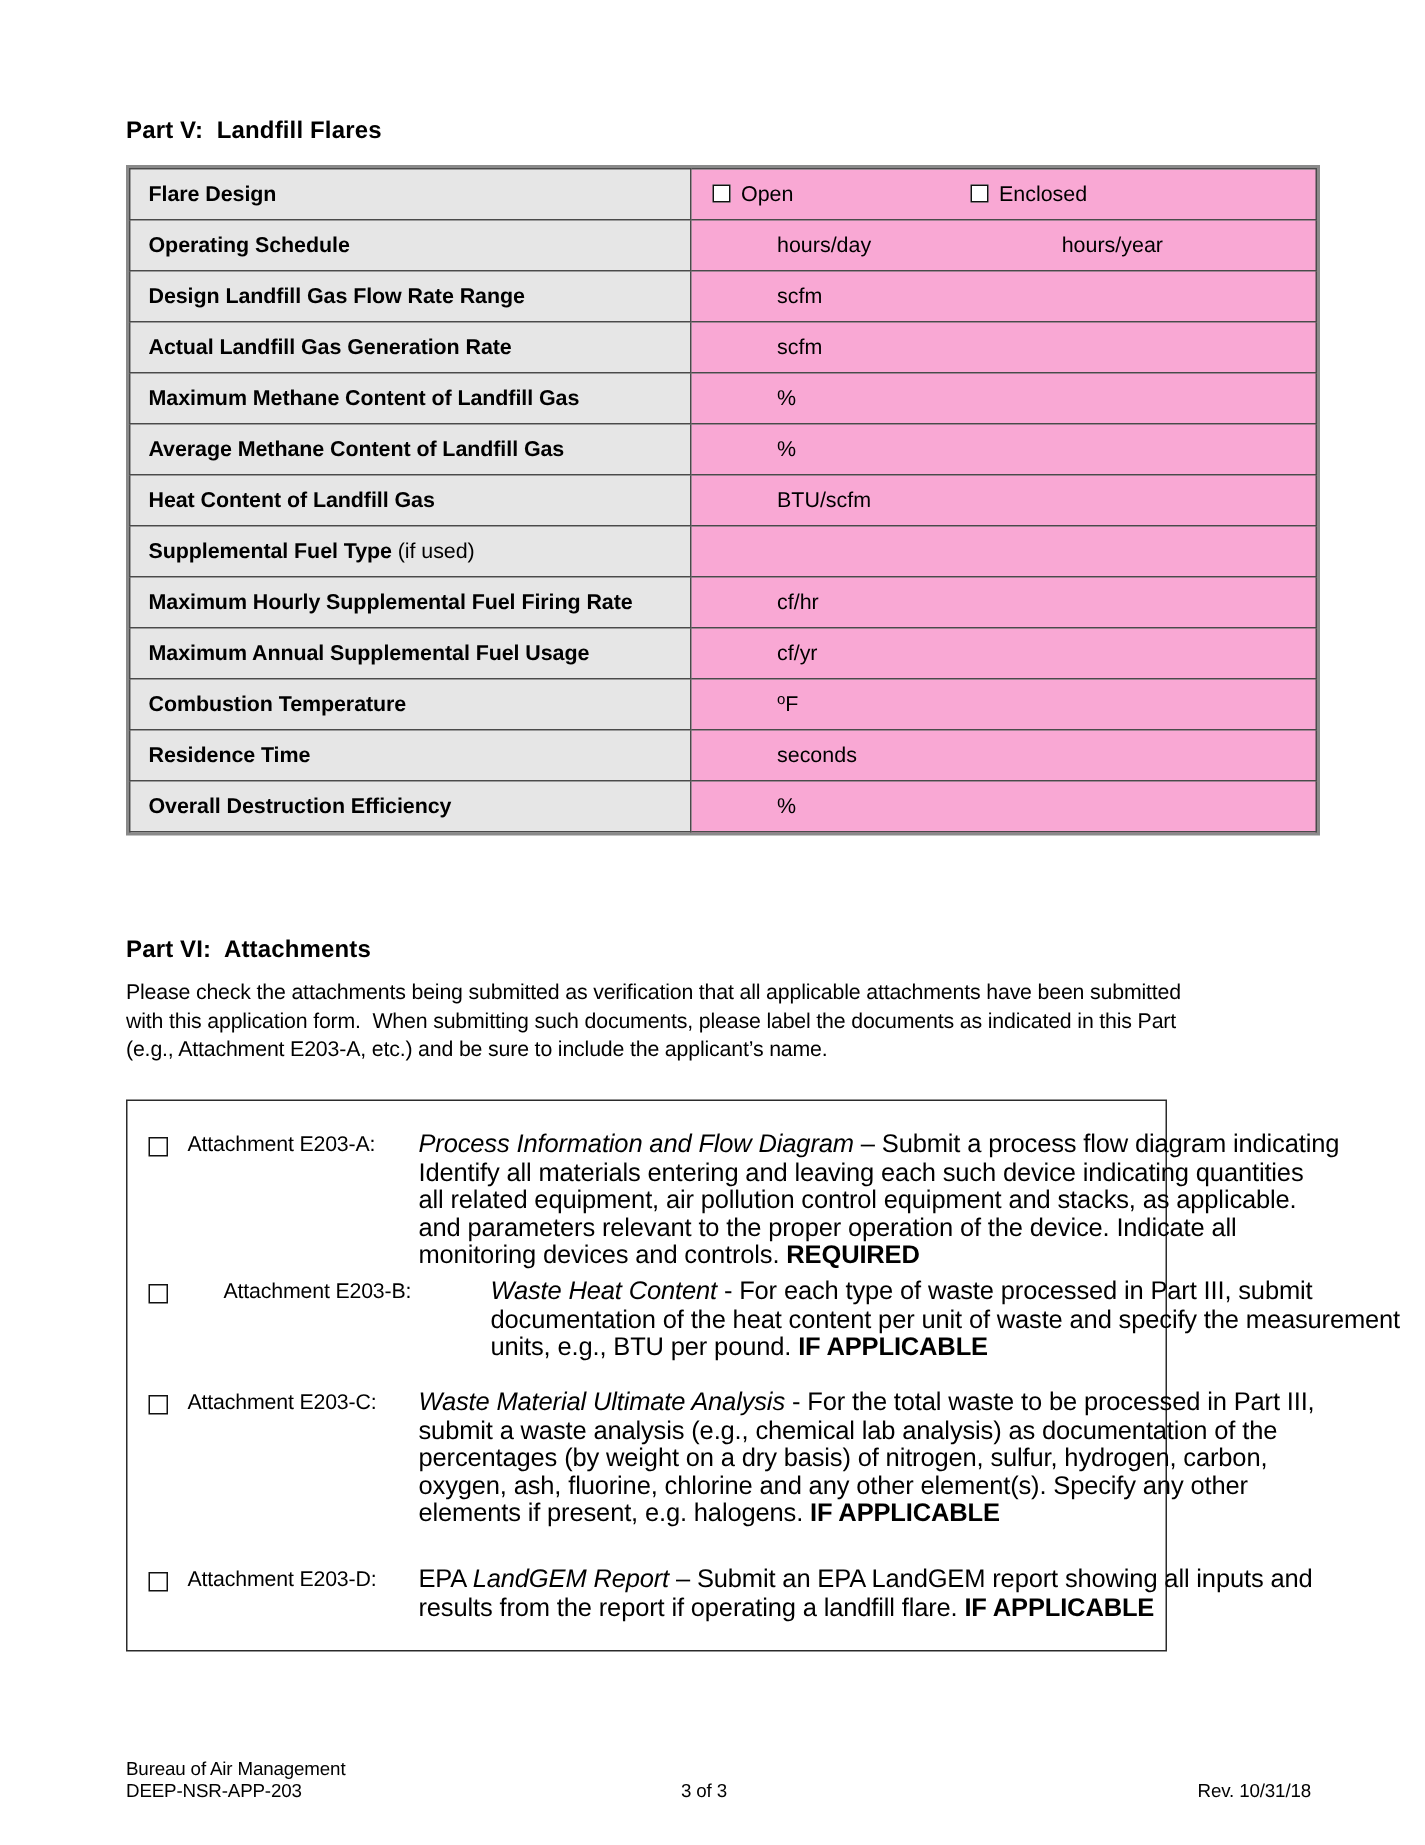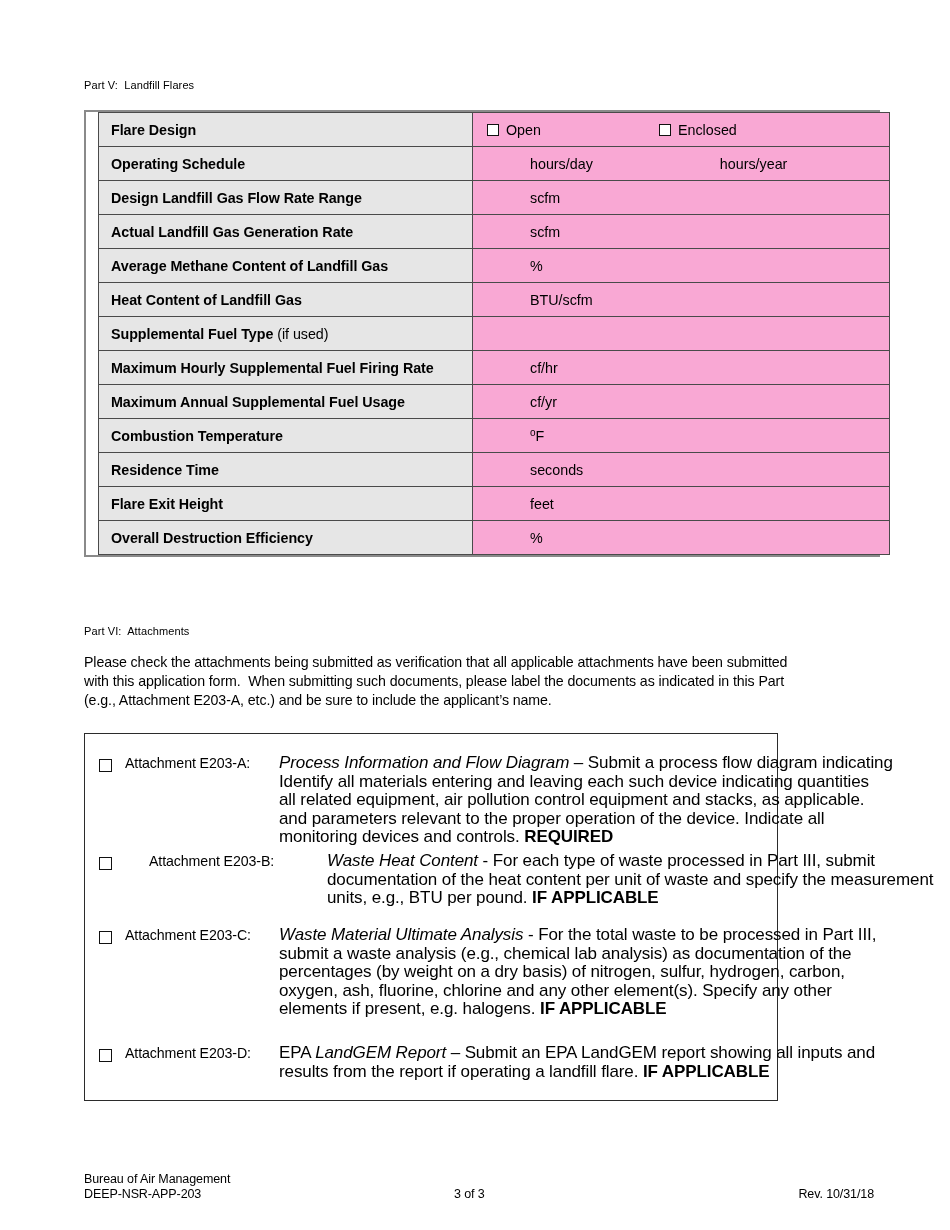--- a/index.html
+++ b/index.html
@@ -20,43 +20,42 @@
     position: absolute;
     left: 0; top: 0;
     width: 950px;
     height: 1230px;
     overflow: hidden;
   }
 
   
   .part-heading {
     position: absolute;
-    font-size: 11px;
-    font-weight: normal;
+    font-size: 16px;
+    font-weight: bold;
     letter-spacing: 0.1px;
     white-space: pre;
   }
   #part-v-heading { left: 84px; top: 79px; }
   #part-vi-heading { left: 84px; top: 625px; }
 
   
   .flare-table {
     position: absolute;
     left: 84px;
     top: 110px;
     width: 796px;
     border: 2px solid #8a8a8a;
     box-sizing: border-box;
     background: #ffffff;
   }
   .flare-table table {
     border-collapse: collapse;
     width: 100%;
     table-layout: fixed;
-    margin-left: 12px;
   }
   .flare-table td {
     border: 1px solid #4a4a4a;
     height: 34px;
     padding: 0 0 0 12px;
     vertical-align: middle;
     box-sizing: border-box;
   }
   .flare-table td.label-cell {
     width: 374px;
@@ -221,20 +220,26 @@
               <span class="value-inner"><span>scfm</span></span>
             </td>
           </tr>
           <tr>
             <td class="label-cell">Actual Landfill Gas Generation Rate</td>
             <td class="value-cell">
               <span class="value-inner"><span>scfm</span></span>
             </td>
           </tr>
           <tr>
+            <td class="label-cell">Maximum Methane Content of Landfill Gas</td>
+            <td class="value-cell">
+              <span class="value-inner"><span>%</span></span>
+            </td>
+          </tr>
+          <tr>
             <td class="label-cell">Average Methane Content of Landfill Gas</td>
             <td class="value-cell">
               <span class="value-inner"><span>%</span></span>
             </td>
           </tr>
           <tr>
             <td class="label-cell">Heat Content of Landfill Gas</td>
             <td class="value-cell">
               <span class="value-inner"><span>BTU/scfm</span></span>
             </td>
@@ -260,26 +265,20 @@
           <tr>
             <td class="label-cell">Combustion Temperature</td>
             <td class="value-cell">
               <span class="value-inner"><span class="deg">o</span><span>F</span></span>
             </td>
           </tr>
           <tr>
             <td class="label-cell">Residence Time</td>
             <td class="value-cell">
               <span class="value-inner"><span>seconds</span></span>
-            </td>
-          </tr>
-          <tr>
-            <td class="label-cell">Flare Exit Height</td>
-            <td class="value-cell">
-              <span class="value-inner"><span>feet</span></span>
             </td>
           </tr>
           <tr>
             <td class="label-cell">Overall Destruction Efficiency</td>
             <td class="value-cell">
               <span class="value-inner"><span>%</span></span>
             </td>
           </tr>
         </tbody>
     </table>

